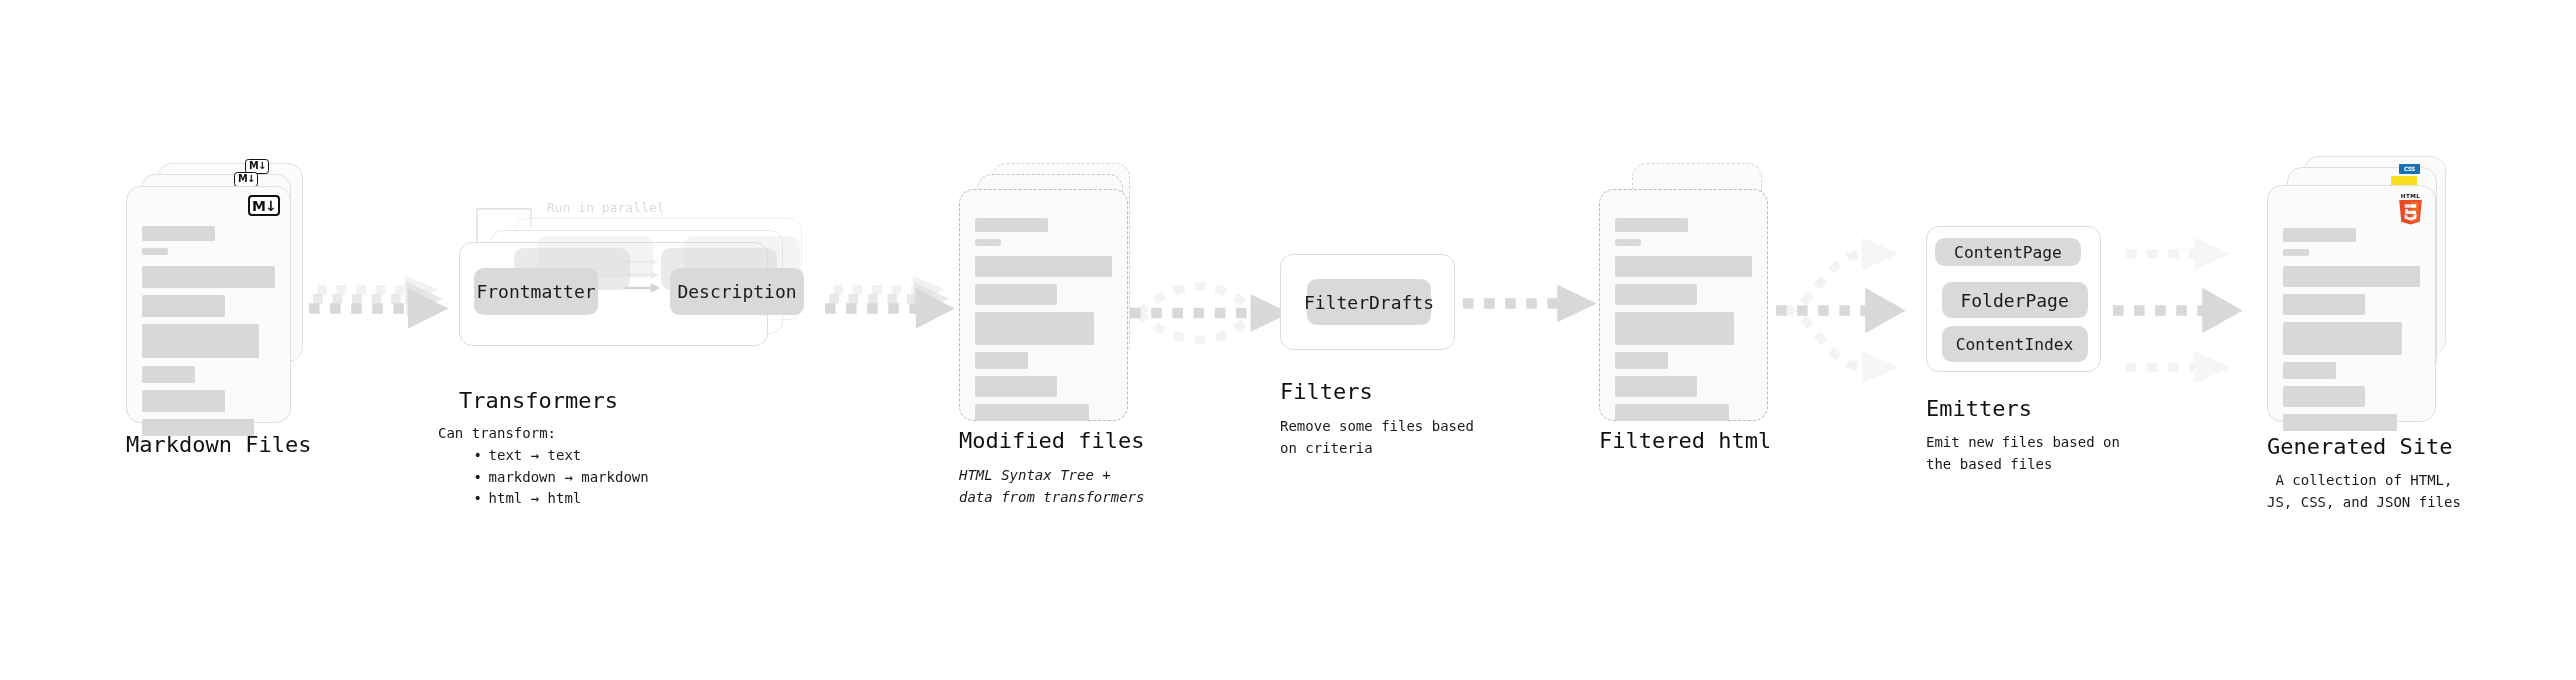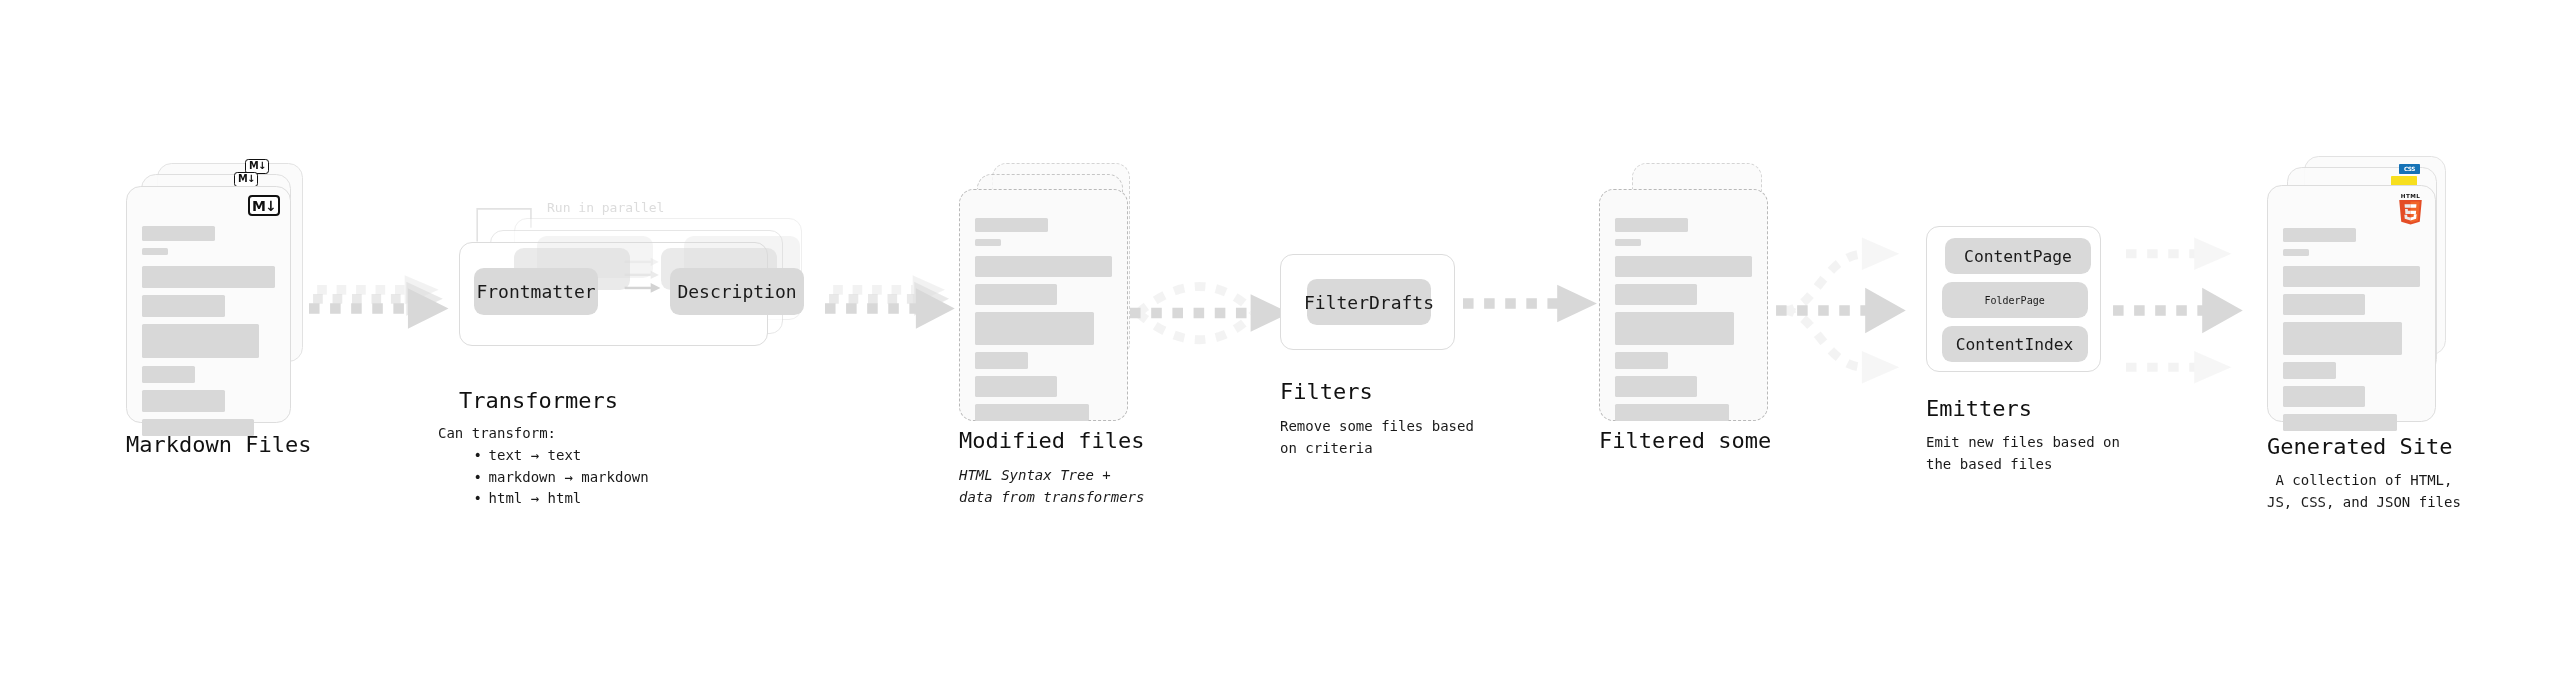--- a/index.html
+++ b/index.html
@@ -326,38 +326,38 @@
         <div class="bar" style="width:100%; height:21px; margin-top:9.8px;"></div>
         <div class="bar" style="width:60%; height:21px;"></div>
         <div class="bar" style="width:87%; height:33px;"></div>
         <div class="bar" style="width:39%; height:16.3px;"></div>
         <div class="bar" style="width:60%; height:21px;"></div>
         <div class="bar" style="width:83%; height:16.3px;"></div>
       </div>
     </div>
   </div>
 
-  <div class="title" style="left:1599px; top:428px;">Filtered some</div>
+  <div class="title" style="left:1599px; top:428px;">Filtered html</div>
 
   <svg class="arrow-svg" style="left:1776px; top:236px;" width="146" height="154" viewBox="0 0 180 190">
     <g opacity="0.45">
       <path d="M 10 92 C 48 92, 60 22, 110 22" stroke="#e6e6e6" stroke-width="11" fill="none" stroke-dasharray="13 13"></path>
       <polygon points="106,2 152,22 106,42" fill="#ececec"></polygon>
       <path d="M 10 92 C 48 92, 60 162, 110 162" stroke="#e6e6e6" stroke-width="11" fill="none" stroke-dasharray="13 13"></path>
       <polygon points="106,142 152,162 106,182" fill="#ececec"></polygon>
     </g>
     <g opacity="1">
       <line x1="0" y1="92" x2="112" y2="92" stroke="#d8d8d8" stroke-width="13" stroke-dasharray="13 13"></line>
       <polygon points="110,64 160,92 110,120" fill="#d8d8d8"></polygon>
     </g>
   </svg>
 
   <div class="group-box" style="left:1926px; top:226px; width:175px; height:146px;">
-    <div class="chip" style="left:18px; top:11.4px; width:146px; height:36px; font-size:16.3px;">ContentPage</div>
-    <div class="chip" style="left:14.6px; top:55px; width:146px; height:36px; font-size:10px;">FolderPage</div>
+    <div class="chip" style="left:8px; top:11.4px; width:146px; height:28px; font-size:16.3px;">ContentPage</div>
+    <div class="chip" style="left:14.6px; top:55px; width:146px; height:36px; font-size:18px;">FolderPage</div>
     <div class="chip" style="left:14.6px; top:99px; width:146px; height:36px; font-size:16.3px;">ContentIndex</div>
   </div>
 
   <div class="title" style="left:1926px; top:396px;">Emitters</div>
   <div class="subtitle" style="left:1926px; top:432px;">Emit new files based on
 the based files</div>
 
   <svg class="arrow-svg" style="left:2113px; top:236px;" width="146" height="154" viewBox="0 0 180 190">
     <g opacity="0.45">
       <line x1="16" y1="22" x2="104" y2="22" stroke="#e6e6e6" stroke-width="11" stroke-dasharray="13 13"></line>

